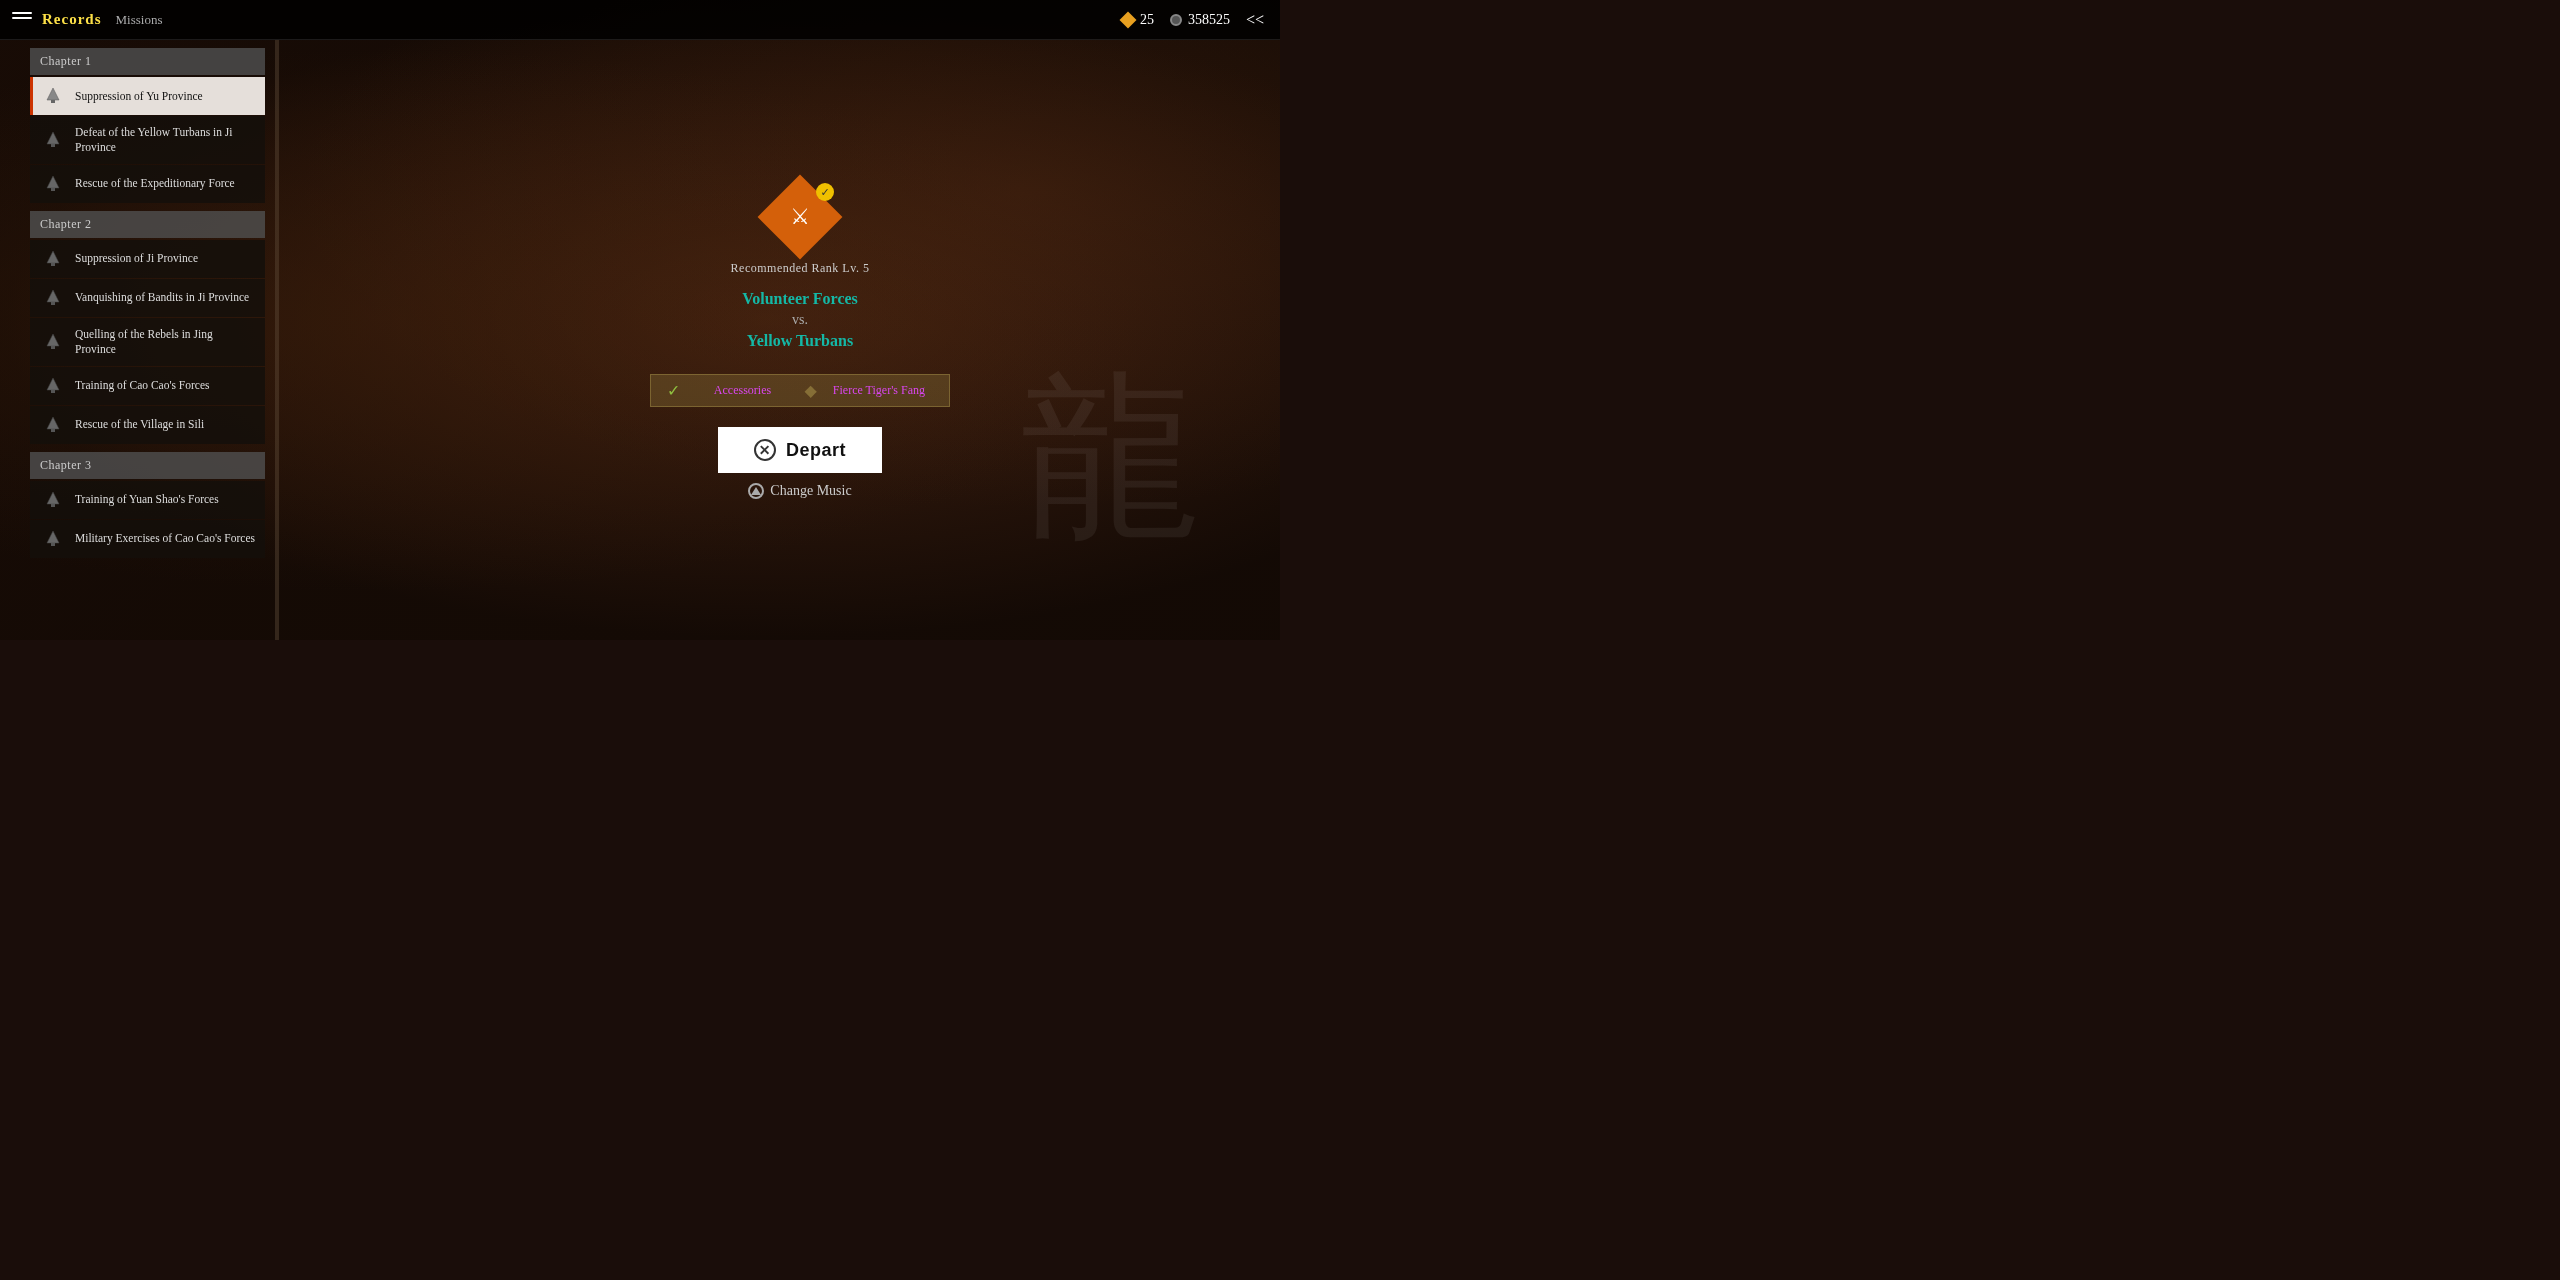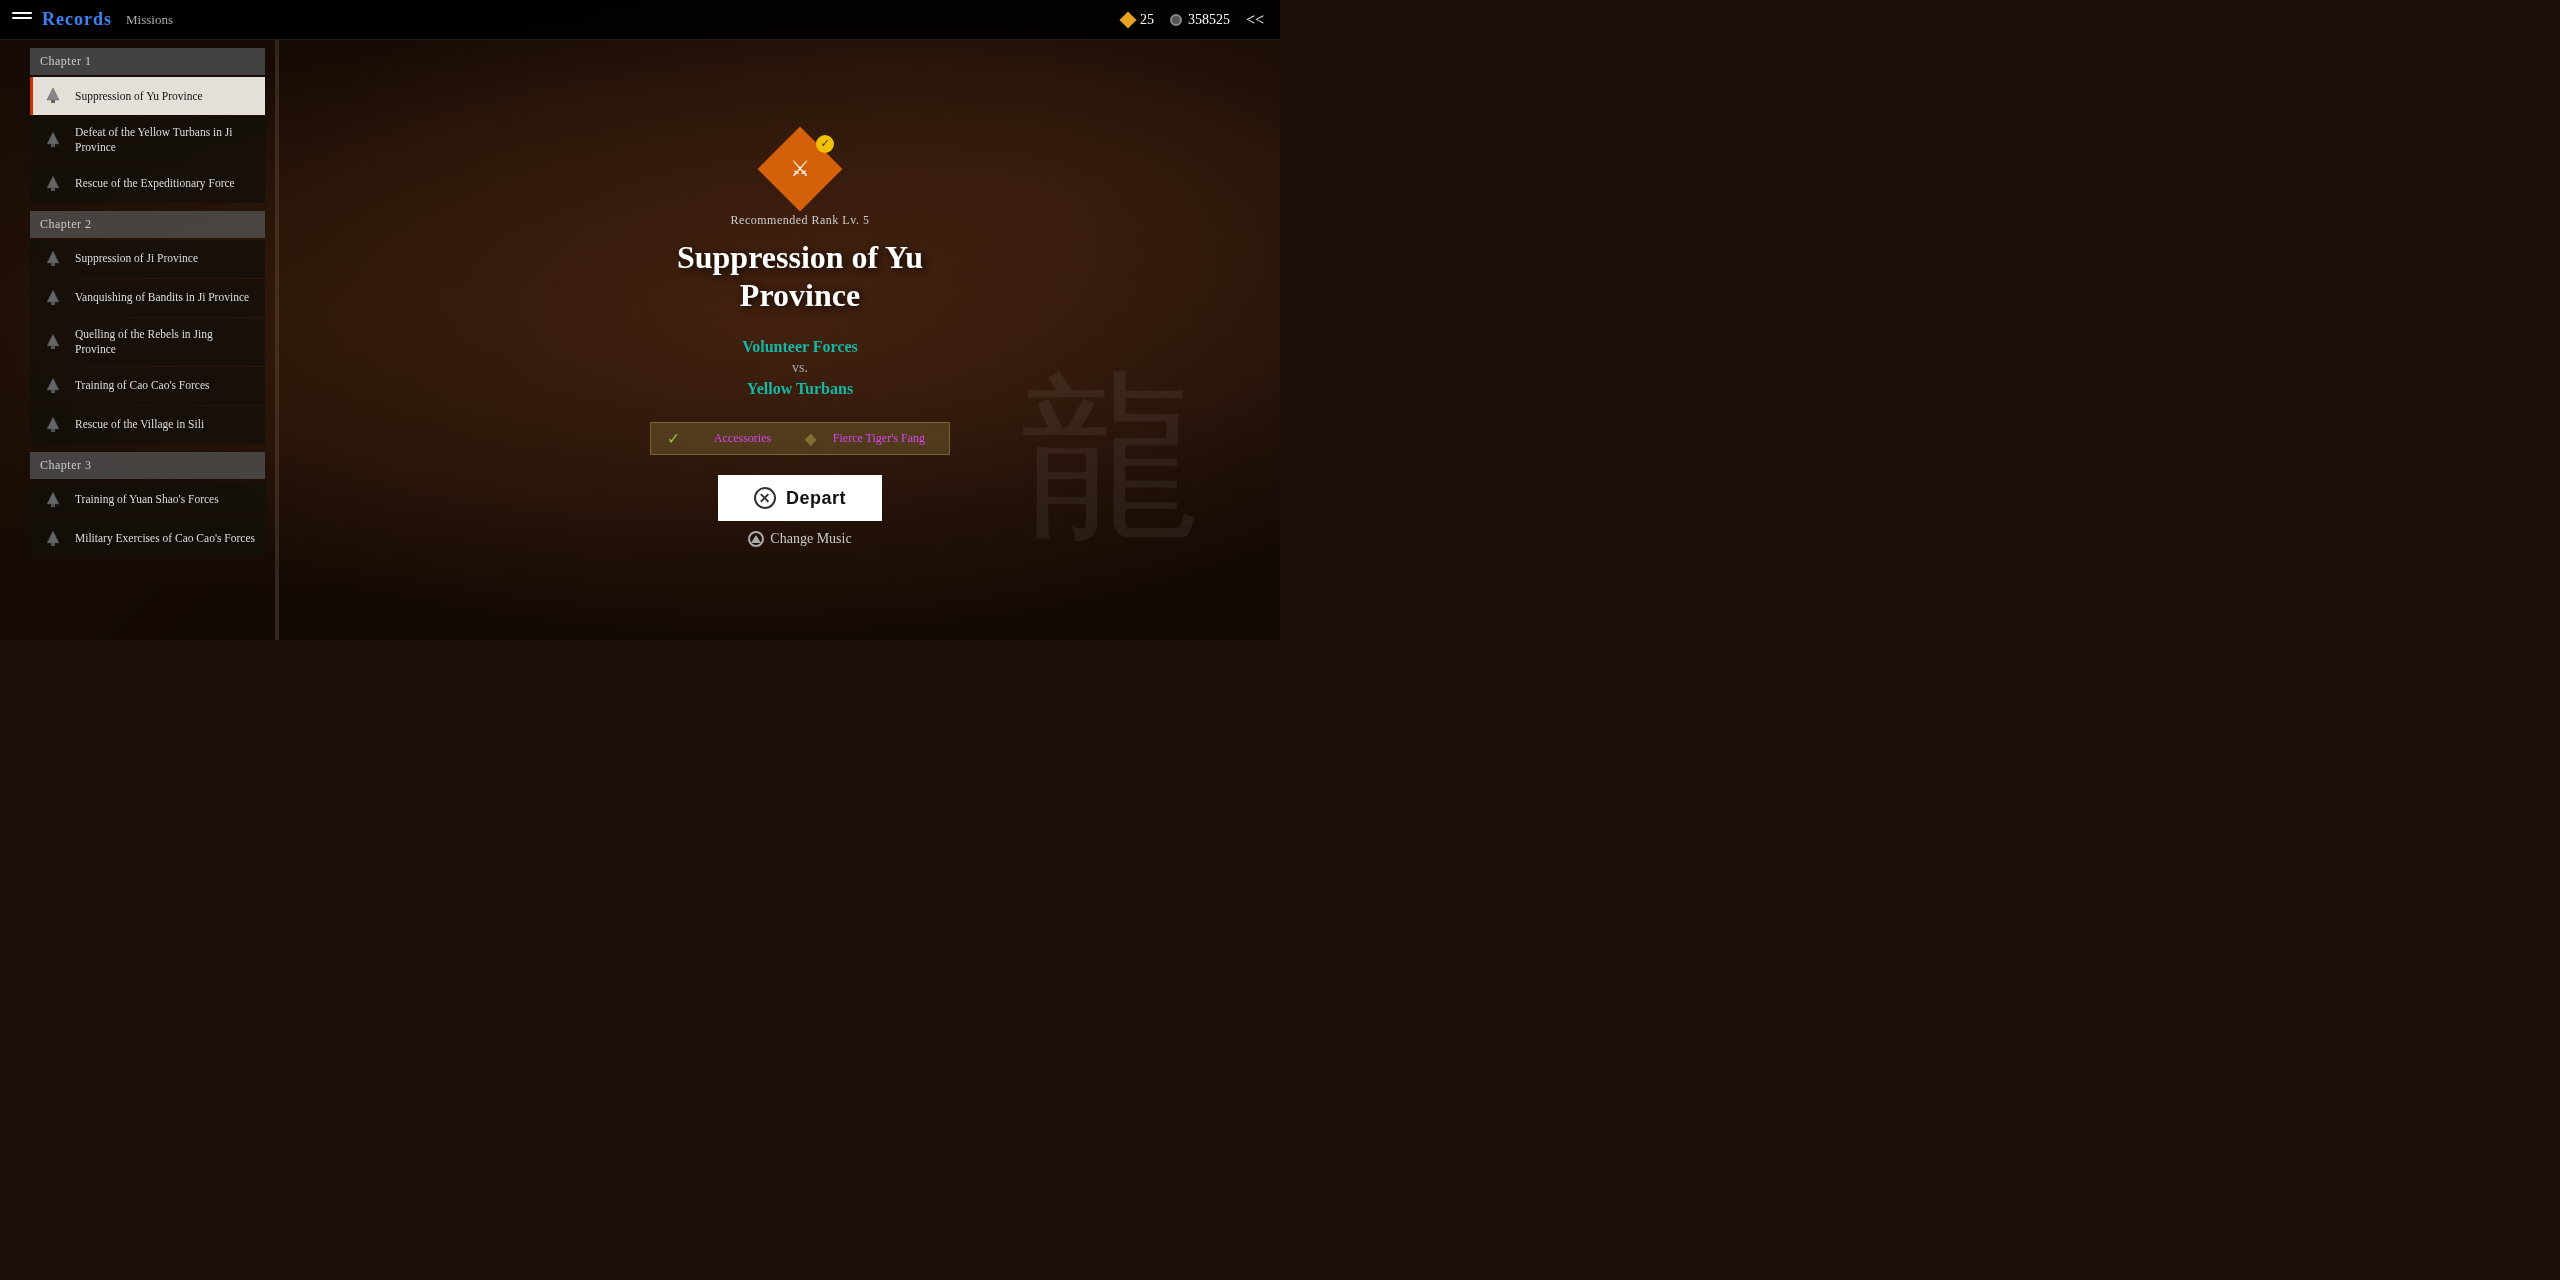--- a/index.html
+++ b/index.html
@@ -62,22 +62,22 @@
     }
 
     .topbar-icon span {
       display: block;
       height: 2px;
       background: white;
       border-radius: 1px;
     }
 
     .topbar-title {
-      color: #3b82f6;
-      font-size: 18px;
+      color: #fde047;
+      font-size: 15px;
       font-weight: bold;
       letter-spacing: 1px;
     }
 
     .topbar-subtitle {
       color: #aaa;
       font-size: 13px;
       margin-left: 4px;
     }
 
@@ -544,24 +544,20 @@
   <div class="mission-badge">
     <div class="badge-diamond"></div>
     <div class="badge-inner">
       <span class="badge-figure">⚔</span>
     </div>
     <div class="badge-check">✓</div>
   </div>
 
   <span class="recommended-rank">Recommended Rank Lv. 5</span>
 
-  <div class="mission-title-main">
-    <span>Suppression of Yu</span><br>
-    <span>Province</span>
-  </div>
 
   <div class="vs-block">
     <div class="vs-team">Volunteer Forces</div>
     <div class="vs-label">vs.</div>
     <div class="vs-team">Yellow Turbans</div>
   </div>
 
 
   <div class="reward-bar">
     <span class="reward-check">✓</span>

